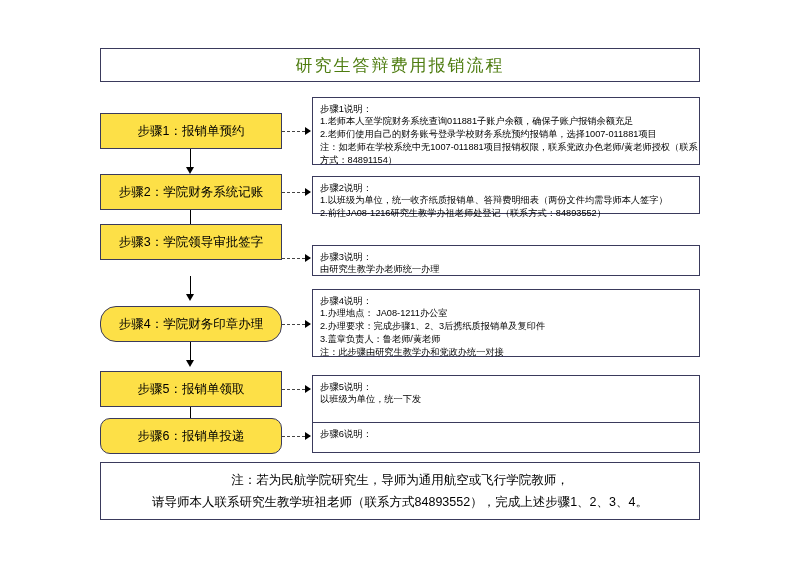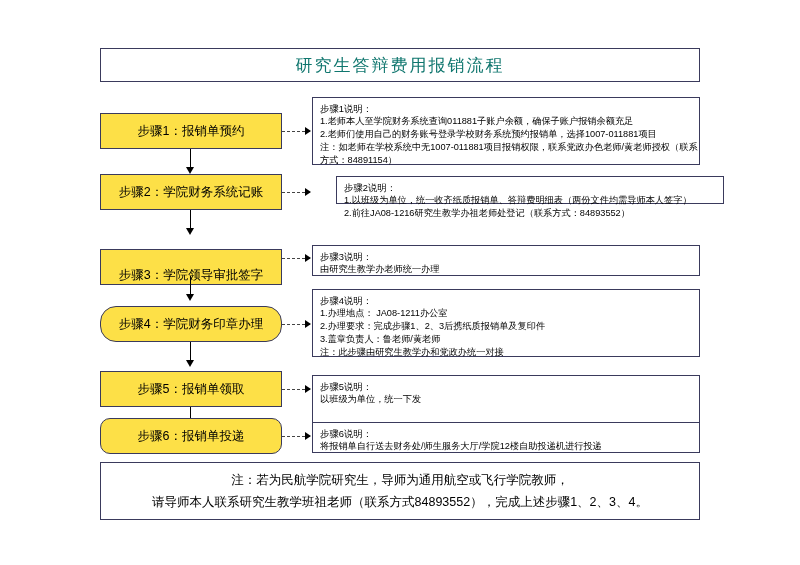--- a/index.html
+++ b/index.html
@@ -31,21 +31,21 @@
     border: 1px solid #3a3a5c;
     box-sizing: border-box;
     display: flex;
     align-items: center;
     justify-content: center;
     background: #ffffff;
   }
   .title-text {
     font-size: 17px;
     letter-spacing: 2px;
-    color: #0f766e;
+    color: #4d7c0f;
   }
   
   .step-box {
     position: absolute;
     left: 100px;
     width: 182px;
     height: 36px;
     border: 1px solid #3a3a5c;
     box-sizing: border-box;
     background: #fde047;
@@ -159,27 +159,27 @@
 
   <div class="step-box" style="top:174px;">
     <span class="step-text">步骤2：学院财务系统记账</span>
   </div>
   <div class="vline" style="top:210px; height:23px;"></div>
   <div class="arrowhead-down" style="top:228px;"></div>
 
   <div class="dashline" style="top:192px;"></div>
   <div class="arrowhead-right" style="left:305px; top:188px;"></div>
 
-  <div class="note-box" style="top:176px; height:28px;margin-left:24px;">
+  <div class="note-box" style="top:176px; height:38px;">
     <div class="note-line head">步骤2说明：</div>
     <div class="note-line">1.以班级为单位，统一收齐纸质报销单、答辩费明细表（两份文件均需导师本人签字）</div>
     <div class="note-line">2.前往JA08-1216研究生教学办祖老师处登记（联系方式：84893552）</div>
   </div>
 
-  <div class="step-box" style="top:249px;align-items:flex-end;">
+  <div class="step-box" style="top:224px;">
     <span class="step-text">步骤3：学院领导审批签字</span>
   </div>
   <div class="vline" style="top:276px; height:23px;"></div>
   <div class="arrowhead-down" style="top:294px;"></div>
 
   <div class="dashline" style="top:258px;"></div>
   <div class="arrowhead-right" style="left:305px; top:254px;"></div>
 
   <div class="note-box" style="top:245px; height:31px;">
     <div class="note-line head">步骤3说明：</div>
@@ -219,21 +219,20 @@
 
   <div class="step-box" style="top:418px;border-radius:10px;">
     <span class="step-text">步骤6：报销单投递</span>
   </div>
 
   <div class="dashline" style="top:436px;"></div>
   <div class="arrowhead-right" style="left:305px; top:432px;"></div>
 
   <div class="note-box" style="top:422px; height:31px;">
     <div class="note-line head">步骤6说明：</div>
-    <div class="note-line">将报销单自行送去财务处/师生服务大厅/学院12楼自助投递机进行投递</div>
   </div>
 
   <div class="footer-box">
     <div class="footer-line">注：若为民航学院研究生，导师为通用航空或飞行学院教师，</div>
     <div class="footer-line">请导师本人联系研究生教学班祖老师（联系方式84893552），完成上述步骤1、2、3、4。</div>
   </div>
 
 </div>
 
 </body></html>

